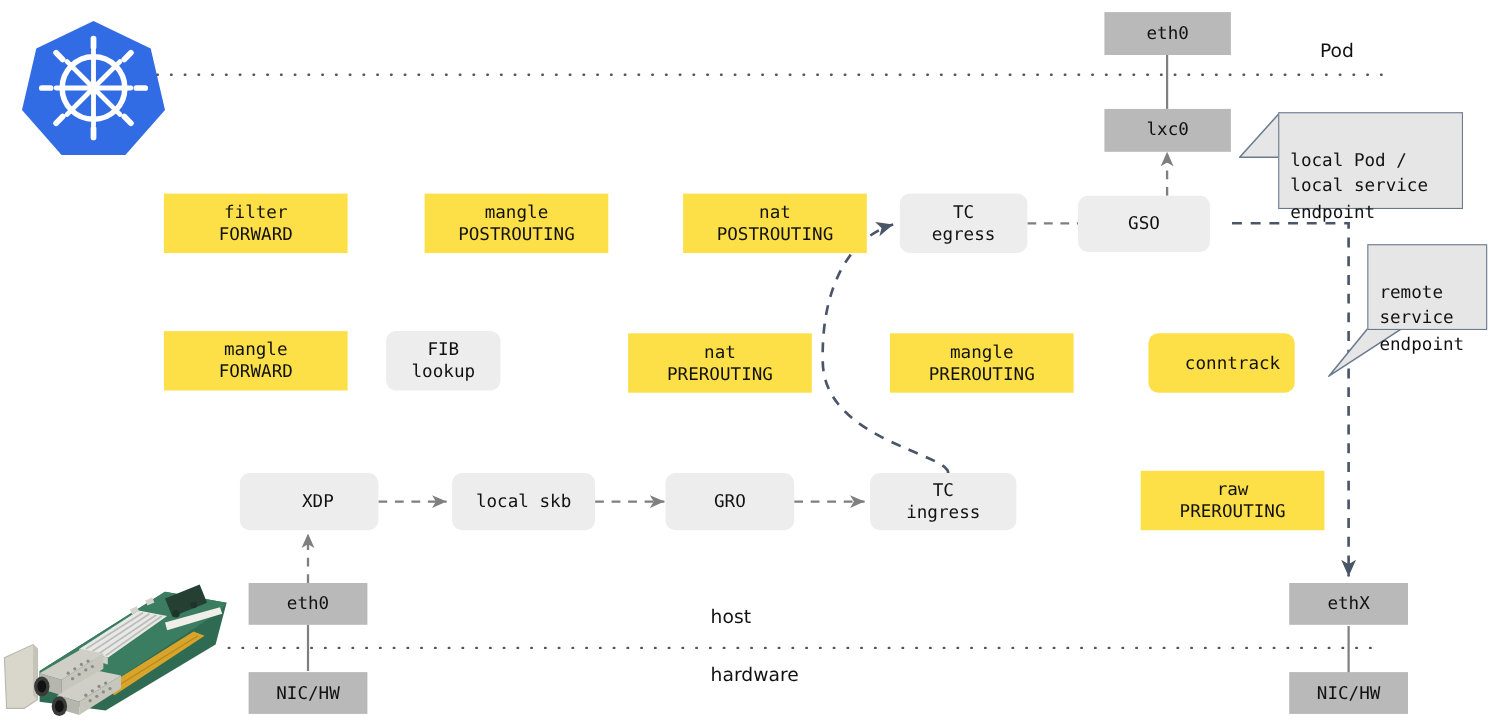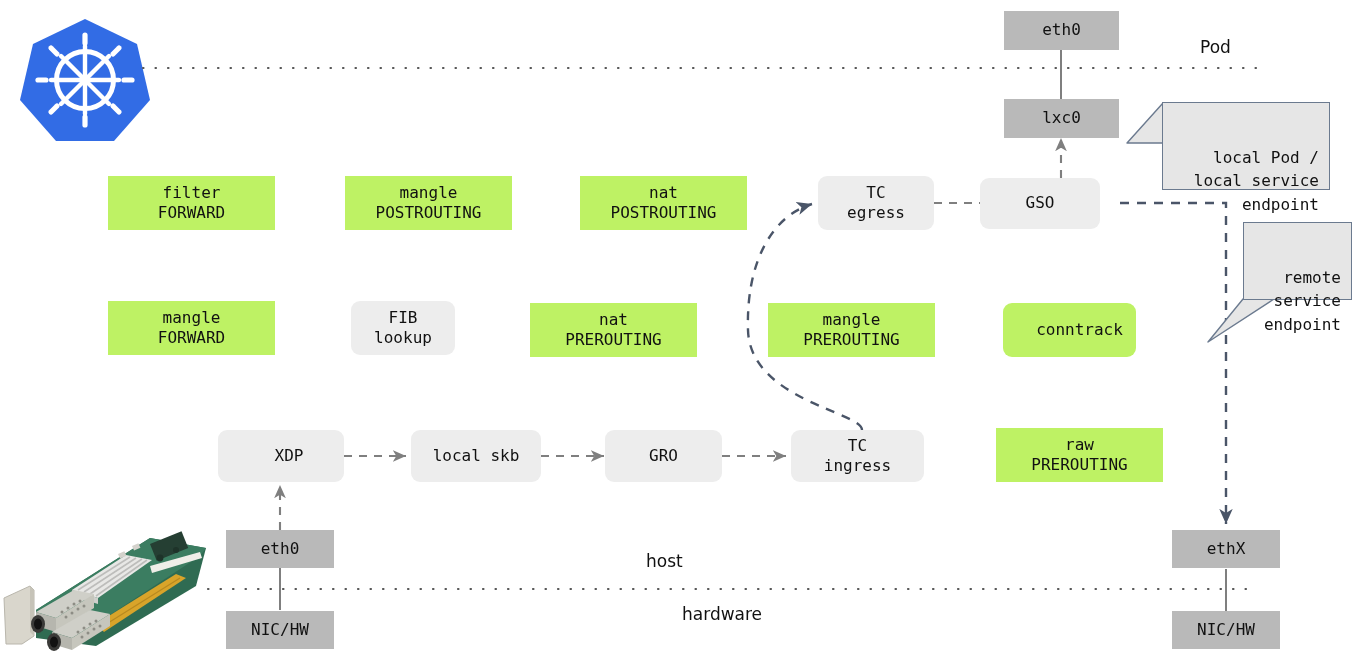--- a/index.html
+++ b/index.html
@@ -8,29 +8,29 @@
     font-family:"DejaVu Sans Mono","Liberation Mono",monospace;
     position:relative;overflow:hidden;
   }
   #stage{position:absolute;left:0;top:0;width:1366px;height:658px;}
   .node{
     position:absolute;display:flex;align-items:center;justify-content:center;
     text-align:center;line-height:1.28;white-space:pre-line;
     font-family:"DejaVu Sans Mono","Liberation Mono",monospace;
     font-size:16px;color:#111111;box-sizing:border-box;
   }
-  .n-orange{background:#bef264;}
+  .n-orange{background:#fde047;margin-left:41px;}
   .n-grey{background:#EDEDED;border-radius:9px;}
   .n-iface{background:#B9B9B9;}
   .rounded{border-radius:9px;padding-left:20px;}
   .callout{
     position:absolute;background:#E6E6E6;border:1.4px solid #6B7A8F;
     box-sizing:border-box;font-size:16px;color:#111;
     font-family:"DejaVu Sans Mono","Liberation Mono",monospace;
-    line-height:1.45;padding:20px 10px;white-space:pre-line;text-align:right;
+    line-height:1.45;padding:8px 10px;white-space:pre-line;
   }
   .plainlabel{
     position:absolute;font-family:"DejaVu Sans","Liberation Sans",sans-serif;
     font-size:17px;color:#111;
   }
   svg.layer{position:absolute;left:0;top:0;width:1366px;height:658px;overflow:visible;pointer-events:none;}
   svg.layer *{vector-effect:none;}
   #k8s{position:absolute;left:18px;top:16px;width:134px;height:128px;}
   #nic{position:absolute;left:0px;top:528px;width:212px;height:126px;}
 </style>
@@ -286,17 +286,17 @@
   </div>
 
   <div class="plainlabel" style="left:1200px;top:37px;">
     <span>Pod</span>
   </div>
 
   <div class="plainlabel" style="left:646px;top:551px;">
     <span>host</span>
   </div>
 
-  <div class="plainlabel" style="left:646px;top:604px;margin-left:36px;">
+  <div class="plainlabel" style="left:646px;top:604px;">
     <span>hardware</span>
   </div>
 
 </div>
 
 </body></html>

